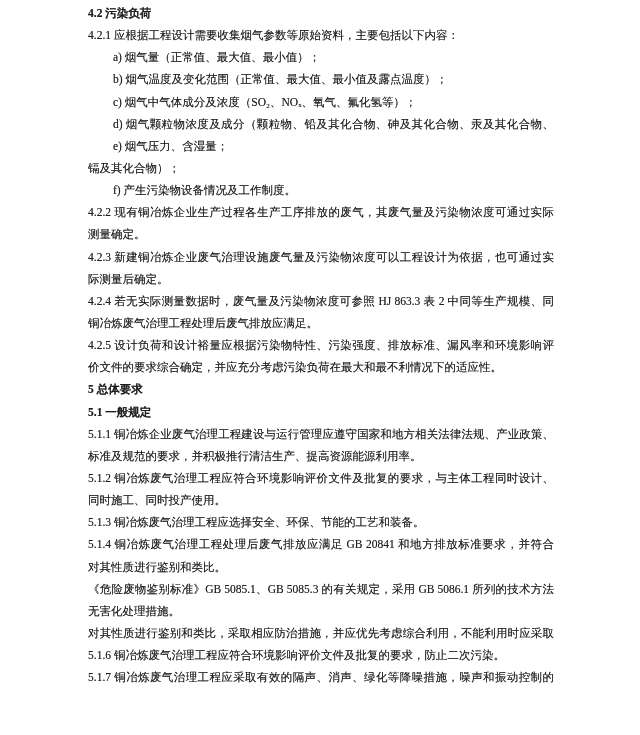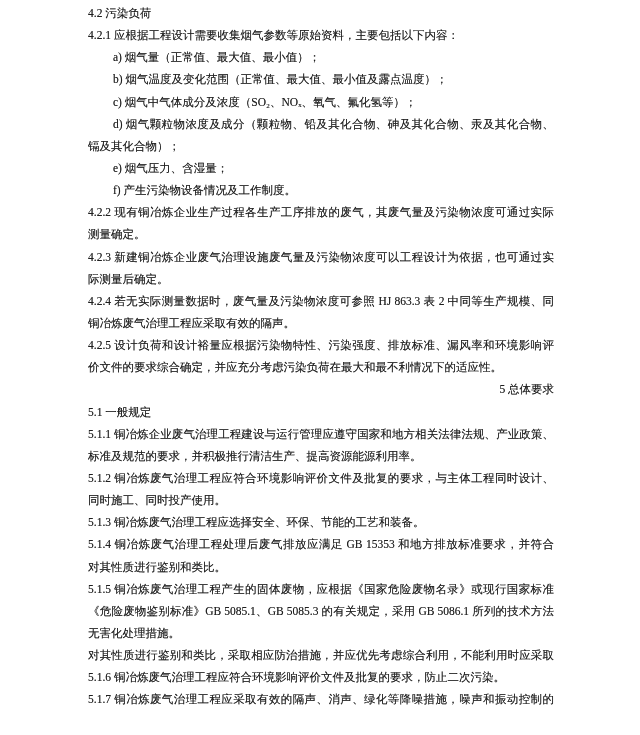--- a/index.html
+++ b/index.html
@@ -37,59 +37,57 @@
   }
   
   .ln.j {
     white-space: normal;
     overflow: hidden;
     text-align: justify;
     text-align-last: justify;
   }
   
   .ln.h1 {
-    font-weight: 400;
-    text-align: right;
+    font-weight: 700;
   }
   
   .ln.h2 {
-    font-weight: 400;
+    font-weight: 700;
   }
 </style>
 </head>
 <body>
 
 <div class="page" style="background: rgb(255, 255, 255);">
   <div class="textblock" style="color: rgb(31, 31, 31);">
     <div class="ln h2">4.2 污染负荷</div>
     <div class="ln">4.2.1 应根据工程设计需要收集烟气参数等原始资料，主要包括以下内容：</div>
     <div class="ln li">a) 烟气量（正常值、最大值、最小值）；</div>
     <div class="ln li">b) 烟气温度及变化范围（正常值、最大值、最小值及露点温度）；</div>
     <div class="ln li">c) 烟气中气体成分及浓度（SO₂、NOₓ、氧气、氟化氢等）；</div>
     <div class="ln li j">d) 烟气颗粒物浓度及成分（颗粒物、铅及其化合物、砷及其化合物、汞及其化合物、</div>
+    <div class="ln li">e) 烟气压力、含湿量；</div>
     <div class="ln">镉及其化合物）；</div>
-    <div class="ln li">e) 烟气压力、含湿量；</div>
     <div class="ln li">f) 产生污染物设备情况及工作制度。</div>
     <div class="ln j">4.2.2 现有铜冶炼企业生产过程各生产工序排放的废气，其废气量及污染物浓度可通过实际</div>
     <div class="ln">测量确定。</div>
     <div class="ln j">4.2.3 新建铜冶炼企业废气治理设施废气量及污染物浓度可以工程设计为依据，也可通过实</div>
     <div class="ln">际测量后确定。</div>
     <div class="ln j">4.2.4 若无实际测量数据时，废气量及污染物浓度可参照 HJ 863.3 表 2 中同等生产规模、同</div>
-    <div class="ln">铜冶炼废气治理工程应采取有效的隔声。</div>
+    <div class="ln">铜冶炼废气治理工程处理后废气排放应满足。</div>
     <div class="ln j">4.2.5 设计负荷和设计裕量应根据污染物特性、污染强度、排放标准、漏风率和环境影响评</div>
     <div class="ln">价文件的要求综合确定，并应充分考虑污染负荷在最大和最不利情况下的适应性。</div>
     <div class="ln h1">5 总体要求</div>
     <div class="ln h2">5.1 一般规定</div>
     <div class="ln j">5.1.1 铜冶炼企业废气治理工程建设与运行管理应遵守国家和地方相关法律法规、产业政策、</div>
     <div class="ln">标准及规范的要求，并积极推行清洁生产、提高资源能源利用率。</div>
     <div class="ln j">5.1.2 铜冶炼废气治理工程应符合环境影响评价文件及批复的要求，与主体工程同时设计、</div>
     <div class="ln">同时施工、同时投产使用。</div>
     <div class="ln">5.1.3 铜冶炼废气治理工程应选择安全、环保、节能的工艺和装备。</div>
-    <div class="ln j">5.1.4 铜冶炼废气治理工程处理后废气排放应满足 GB 15353 和地方排放标准要求，并符合</div>
+    <div class="ln j">5.1.4 铜冶炼废气治理工程处理后废气排放应满足 GB 20841 和地方排放标准要求，并符合</div>
     <div class="ln">对其性质进行鉴别和类比。</div>
-    <div class="ln j">5.1.5 铜冶炼废气治理工程产生的固体废物，应根据《国家危险废物名录》或现行国家标准</div>
     <div class="ln j">《危险废物鉴别标准》GB 5085.1、GB 5085.3 的有关规定，采用 GB 5086.1 所列的技术方法</div>
     <div class="ln">无害化处理措施。</div>
     <div class="ln j">对其性质进行鉴别和类比，采取相应防治措施，并应优先考虑综合利用，不能利用时应采取</div>
     <div class="ln">5.1.6 铜冶炼废气治理工程应符合环境影响评价文件及批复的要求，防止二次污染。</div>
     <div class="ln j">5.1.7 铜冶炼废气治理工程应采取有效的隔声、消声、绿化等降噪措施，噪声和振动控制的</div>
   </div>
 </div>
 
 </body></html>

